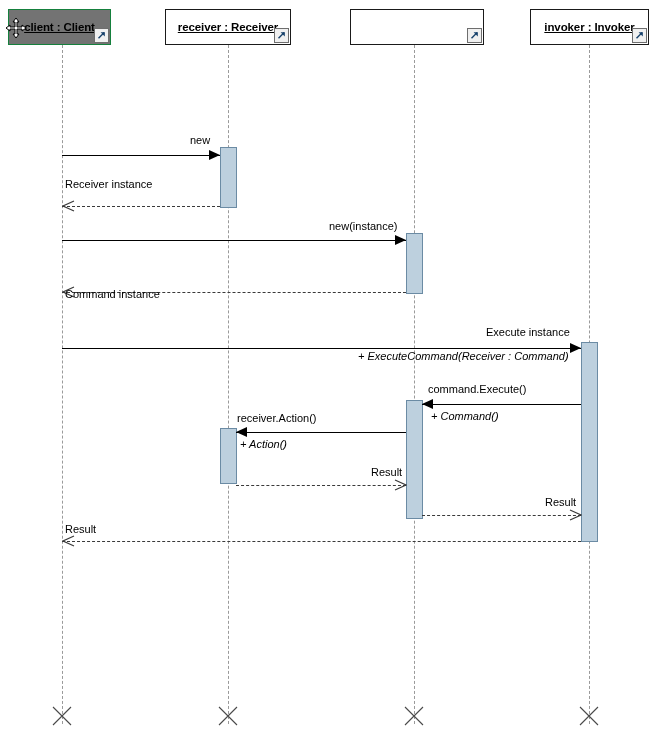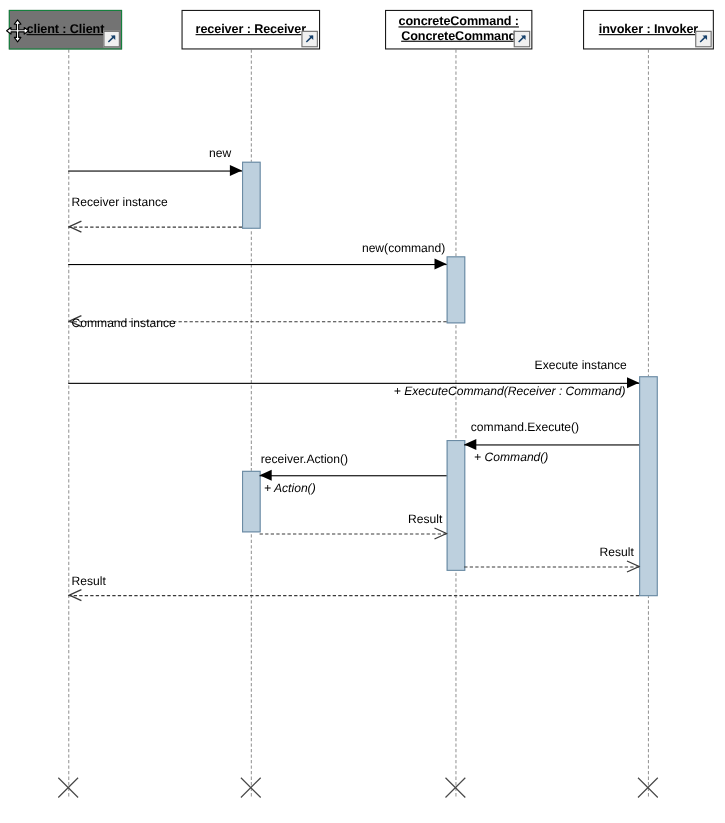--- a/index.html
+++ b/index.html
@@ -153,22 +153,20 @@
         <span class="head-label">receiver : Receiver</span>
         <span class="corner-icon">
           <svg width="13" height="13" viewBox="0 0 13 13">
             <path d="M3.5 9.2 L9.2 3.6" stroke="#16406b" stroke-width="1.4"></path>
             <path d="M5.6 3.2 L9.8 3.2 L9.8 7.4 Z" fill="#16406b"></path>
           </svg>
         </span>
       </div>
       <div class="lifeline" style="left: 414px; top: 45px; height: 679px;"></div>
       <div class="lifeline-head" style="left: 350px; top: 9px; width: 134px; height: 36px;">
-        <span class="head-label">concreteCommand :
-ConcreteCommand</span>
         <span class="corner-icon">
           <svg width="13" height="13" viewBox="0 0 13 13">
             <path d="M3.5 9.2 L9.2 3.6" stroke="#16406b" stroke-width="1.4"></path>
             <path d="M5.6 3.2 L9.8 3.2 L9.8 7.4 Z" fill="#16406b"></path>
           </svg>
         </span>
       </div>
       <div class="lifeline" style="left: 589px; top: 45px; height: 679px;"></div>
       <div class="lifeline-head" style="left: 530px; top: 9px; width: 119px; height: 36px;">
         <span class="head-label">invoker : Invoker</span>
@@ -193,21 +191,21 @@
       <div class="msg-label" style="left: 190px; top: 134px;">new</div>
       <div class="msg-line dashed" style="left: 62px; top: 206px; width: 158px;"></div>
       <div class="arrow-open" style="top: 200px; left: 62px;">
         <svg width="13" height="13" viewBox="0 0 13 13">
           <path d="M12 1 L1 6 L12 11" fill="none" stroke="#3a3a3a" stroke-width="1.2"></path>
         </svg>
       </div>
       <div class="msg-label" style="left: 65px; top: 178px;">Receiver instance</div>
       <div class="msg-line" style="left: 62px; top: 240px; width: 344px;"></div>
       <div class="arrow solid-right" style="top: 235px; left: 395px;"></div>
-      <div class="msg-label" style="left: 329px; top: 220px;">new(command)</div>
+      <div class="msg-label" style="left: 329px; top: 220px;">new(instance)</div>
       <div class="msg-line dashed" style="left: 62px; top: 292px; width: 344px;"></div>
       <div class="arrow-open" style="top: 286px; left: 62px;">
         <svg width="13" height="13" viewBox="0 0 13 13">
           <path d="M12 1 L1 6 L12 11" fill="none" stroke="#3a3a3a" stroke-width="1.2"></path>
         </svg>
       </div>
       <div class="msg-label" style="left: 65px; top: 288px;">Command instance</div>
       <div class="msg-line" style="left: 62px; top: 348px; width: 519px;"></div>
       <div class="arrow solid-right" style="top: 343px; left: 570px;"></div>
       <div class="msg-label" style="left: 486px; top: 326px;">Execute instance</div>

